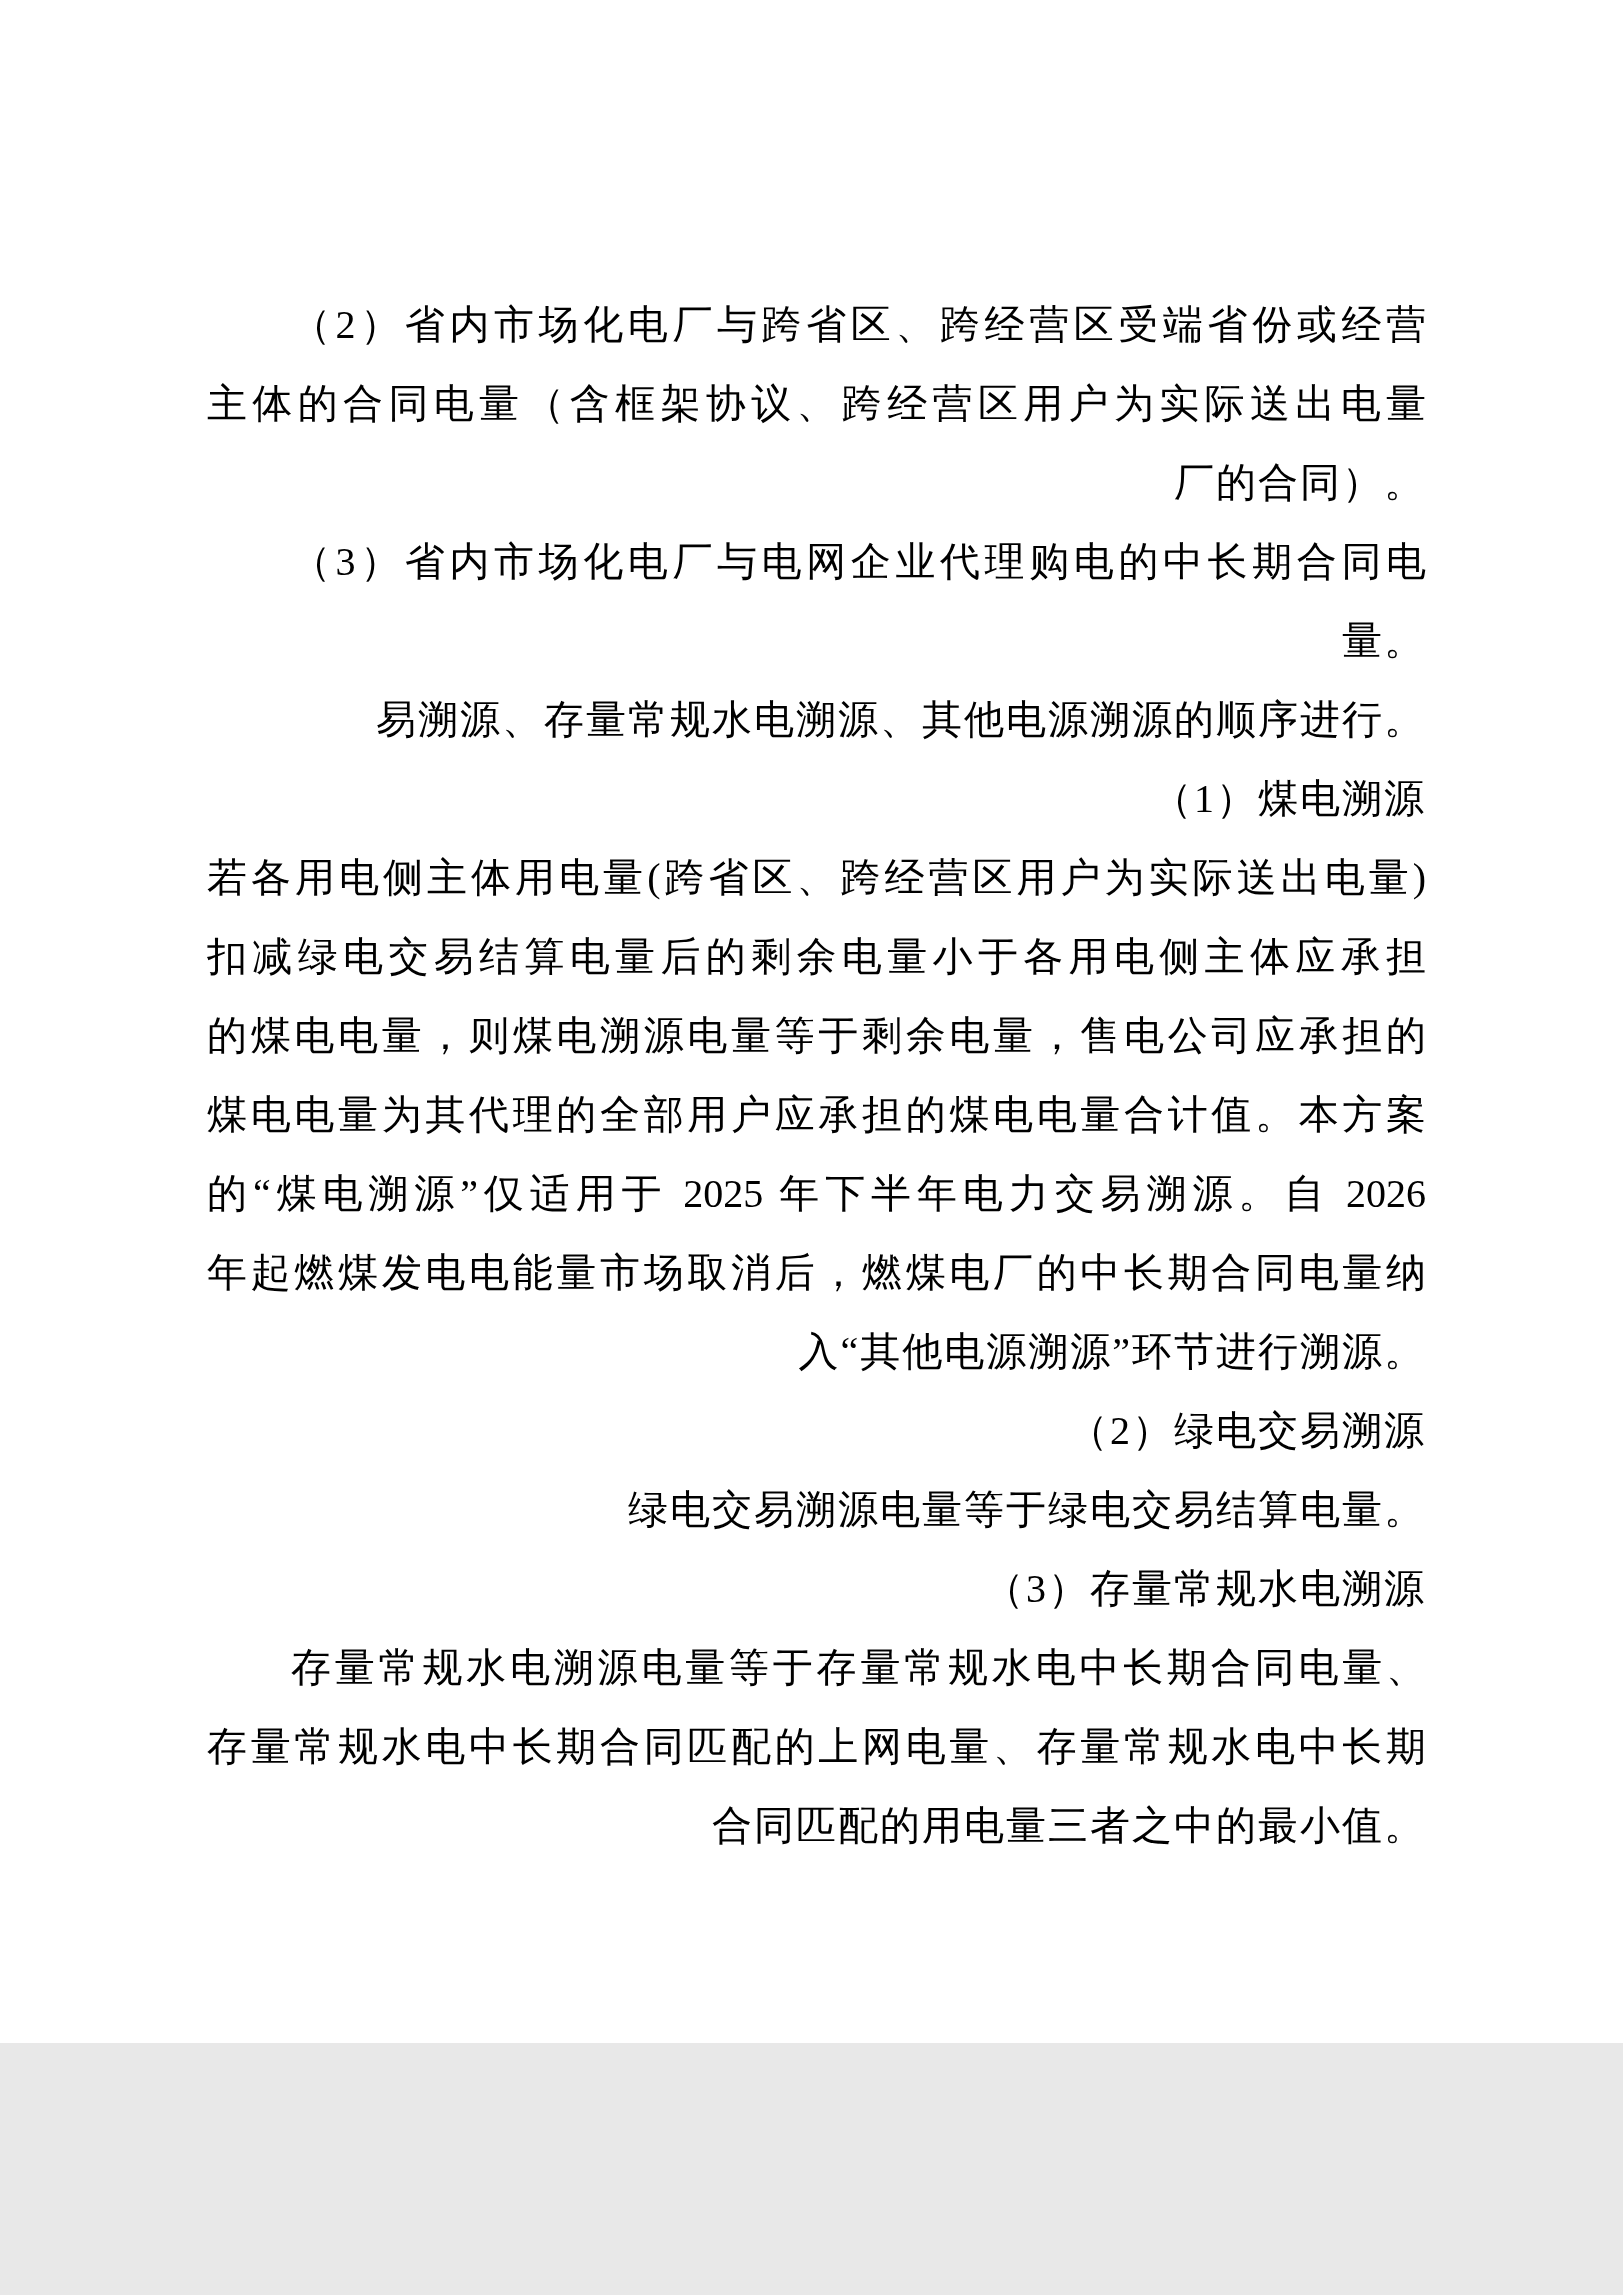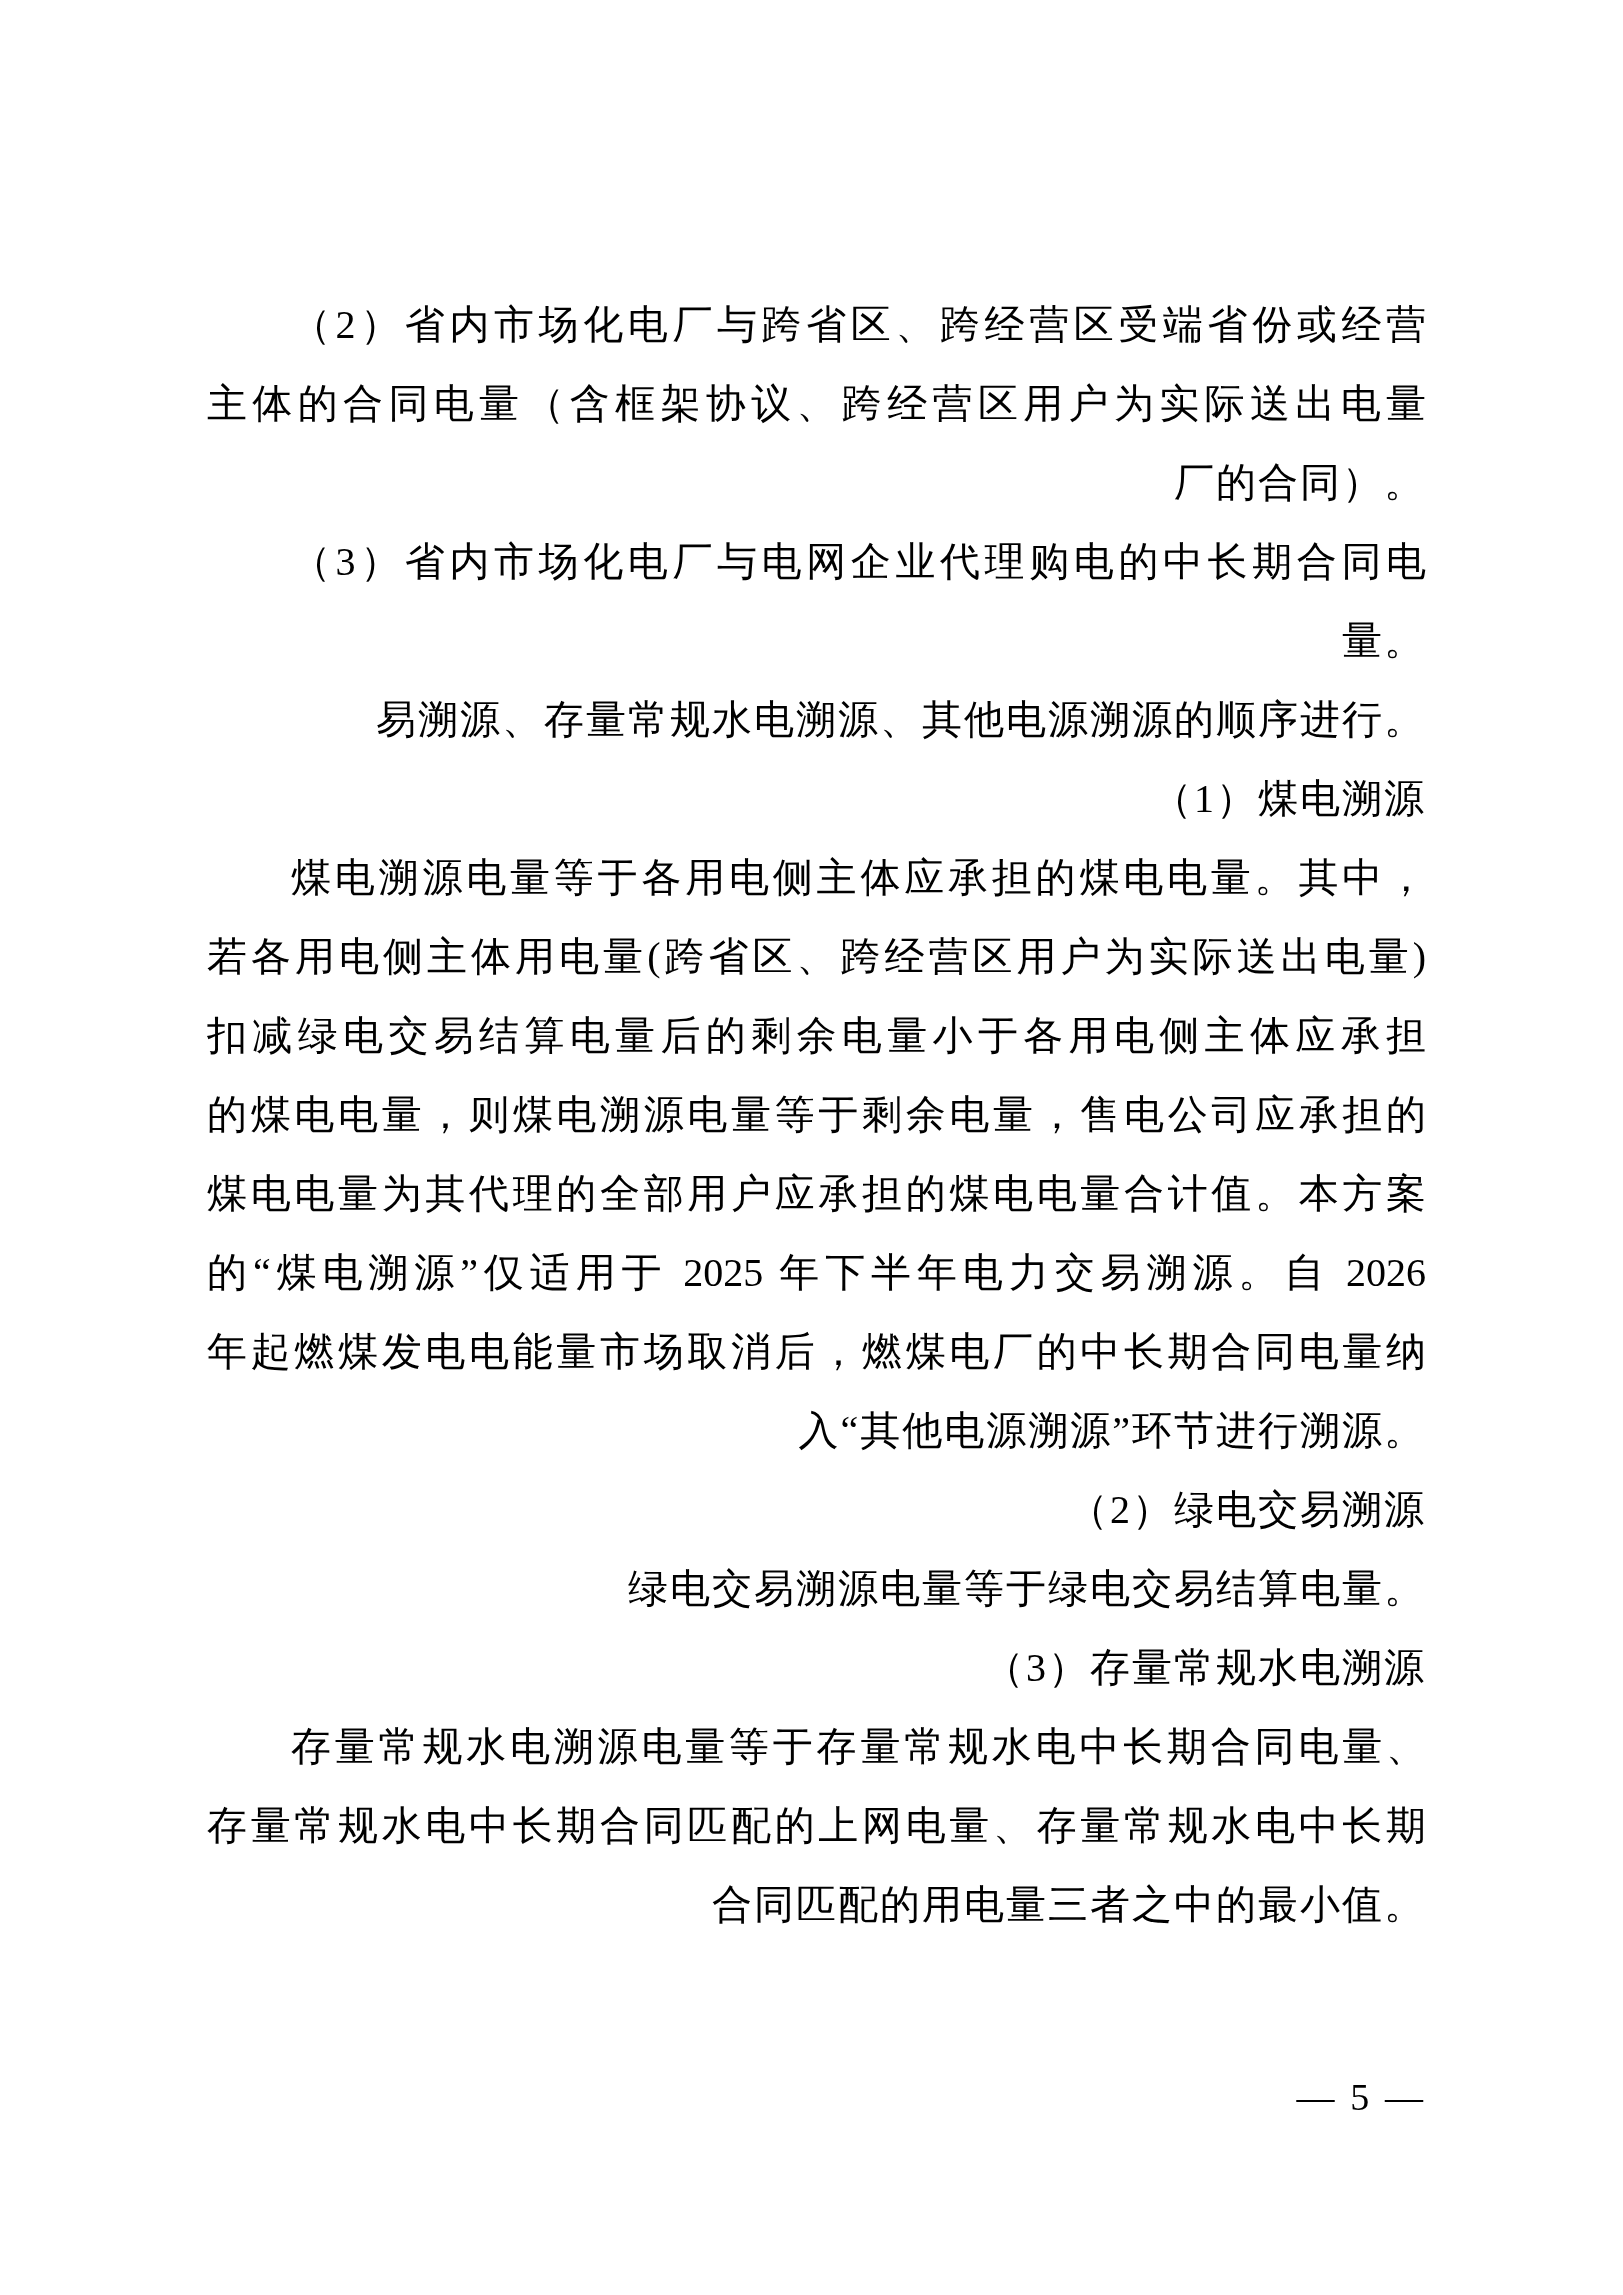--- a/index.html
+++ b/index.html
@@ -3,21 +3,21 @@
 <meta charset="utf-8">
 <style>
   html, body {
     margin: 0;
     padding: 0;
     background: #e8e8e8;
   }
   .page {
     position: relative;
     width: 1623px;
-    height: 2295px;
+    height: 2043px;
     background: #ffffff;
     font-family: "Liberation Serif", "DejaVu Serif", serif;
     color: #000000;
     overflow: hidden;
   }
   .doc-body {
     position: absolute;
     left: 207px;
     top: 285px;
     width: 1219px;
@@ -57,21 +57,20 @@
 
 <div class="page">
   <div class="doc-body">
       <div class="line indent justify">（2）省内市场化电厂与跨省区、跨经营区受端省份或经营</div>
       <div class="line justify">主体的合同电量（含框架协议、跨经营区用户为实际送出电量</div>
       <div class="line">厂的合同）。</div>
       <div class="line indent justify">（3）省内市场化电厂与电网企业代理购电的中长期合同电</div>
       <div class="line">量。</div>
       <div class="line">易溯源、存量常规水电溯源、其他电源溯源的顺序进行。</div>
       <div class="line indent">（1）煤电溯源</div>
-      <div class="line indent justify">煤电溯源电量等于各用电侧主体应承担的煤电电量。其中，</div>
       <div class="line justify">若各用电侧主体用电量(跨省区、跨经营区用户为实际送出电量)</div>
       <div class="line justify">扣减绿电交易结算电量后的剩余电量小于各用电侧主体应承担</div>
       <div class="line justify">的煤电电量，则煤电溯源电量等于剩余电量，售电公司应承担的</div>
       <div class="line justify">煤电电量为其代理的全部用户应承担的煤电电量合计值。本方案</div>
       <div class="line justify">的“煤电溯源”仅适用于 2025 年下半年电力交易溯源。自 2026</div>
       <div class="line justify">年起燃煤发电电能量市场取消后，燃煤电厂的中长期合同电量纳</div>
       <div class="line">入“其他电源溯源”环节进行溯源。</div>
       <div class="line indent">（2）绿电交易溯源</div>
       <div class="line indent">绿电交易溯源电量等于绿电交易结算电量。</div>
       <div class="line indent">（3）存量常规水电溯源</div>

